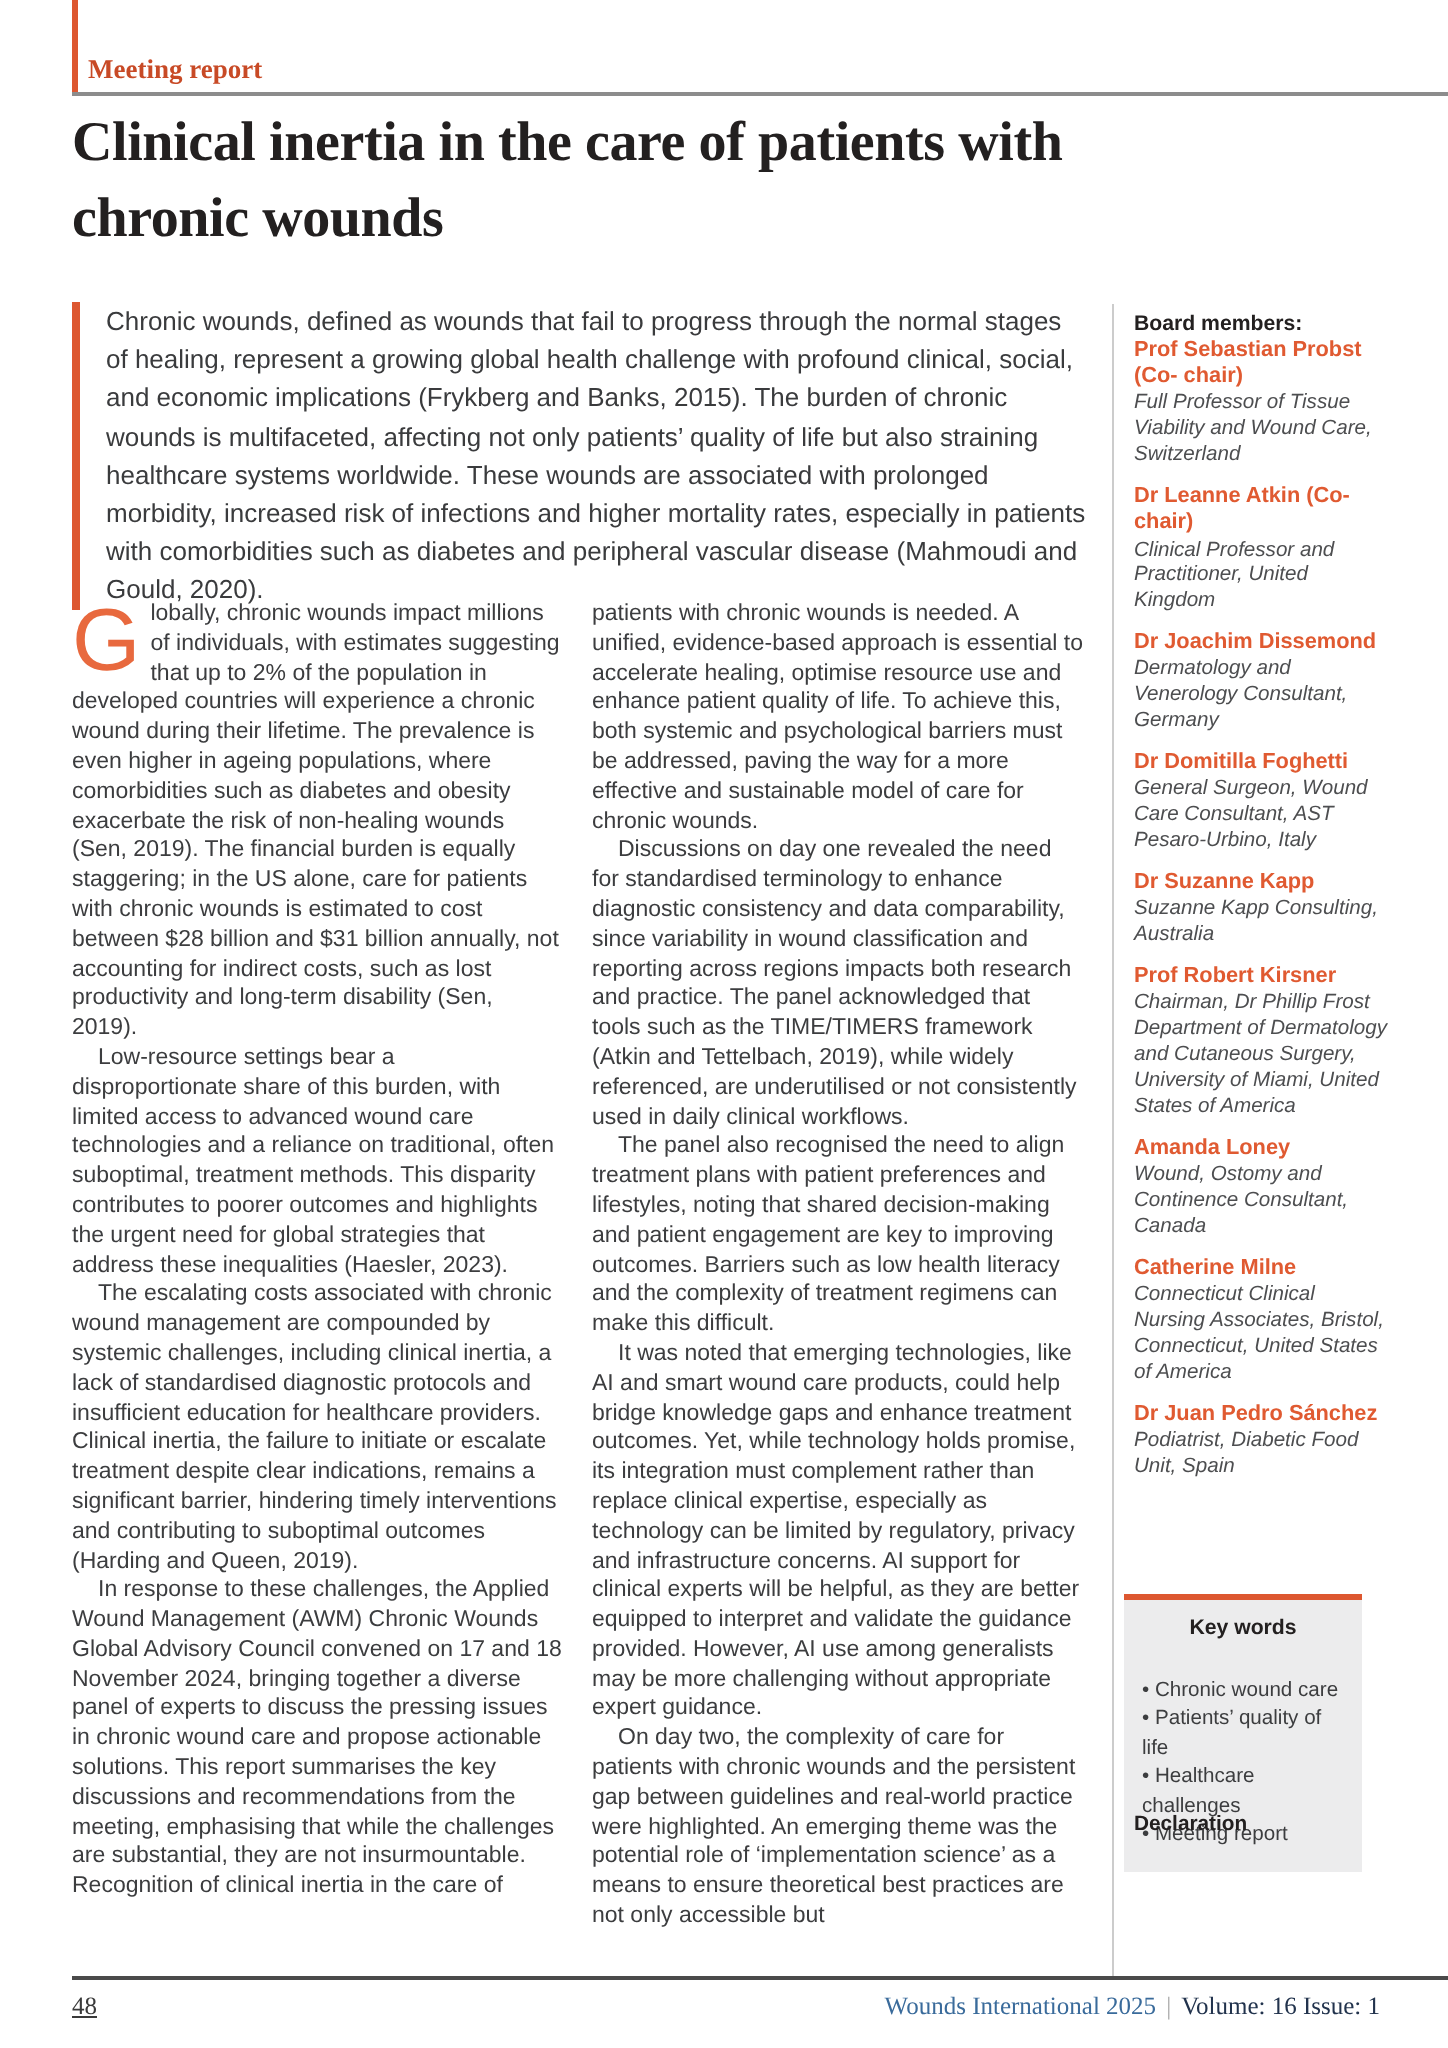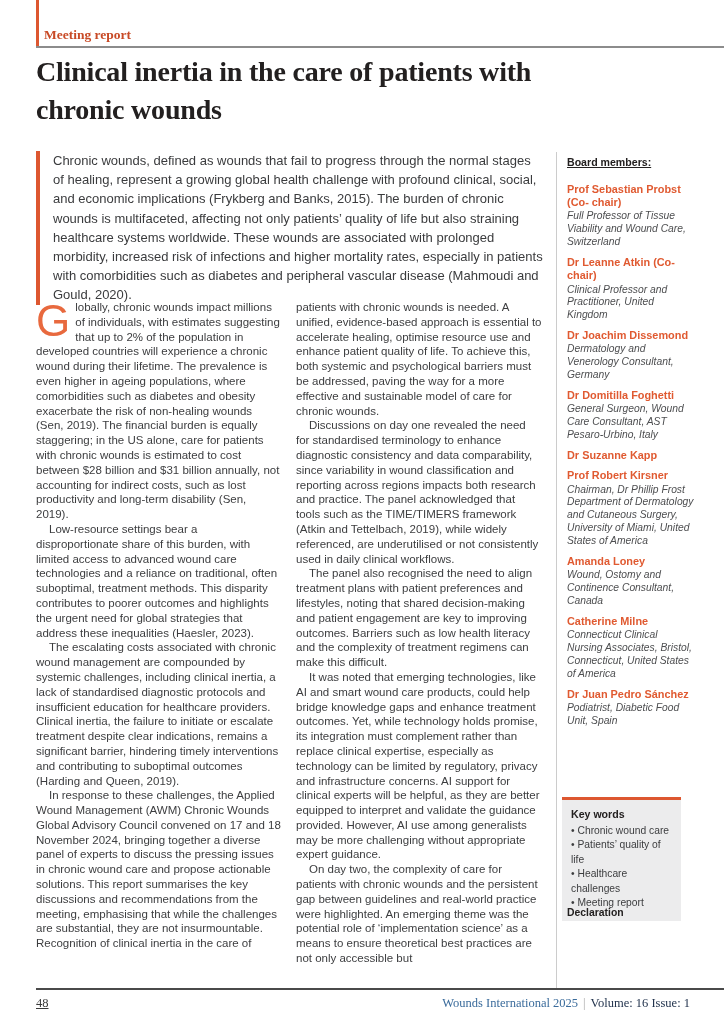--- a/index.html
+++ b/index.html
@@ -24,29 +24,29 @@
   .columns{position:absolute;left:36px;top:300px;width:506px;display:flex;gap:14px;}
   .col{width:246px;font-size:11.5px;line-height:14.8px;color:#3c3d3f;}
   .col p{margin:0;}
   .col p.indent{text-indent:13px;}
   .dropcap{float:left;font-size:44px;line-height:37px;color:#E8693E;
     margin:2px 5px 0 0;font-weight:400;}
   
   .side-rule{position:absolute;left:556px;top:152px;width:1px;height:836px;background:#cccccc;}
   
   .sidebar{position:absolute;left:567px;top:156px;width:127px;}
-  .side-heading{font-size:10.6px;font-weight:700;color:#232020;margin-bottom:15px;text-decoration:underline;}
+  .side-heading{font-size:10.6px;font-weight:700;color:#232020;margin-bottom:1px;}
   .member{margin-bottom:7px;}
   .member-name{font-size:10.9px;font-weight:700;color:#E05A31;line-height:13.2px;}
   .member-desc{font-size:10.3px;font-style:italic;color:#4d4e50;line-height:12.9px;margin-top:1px;}
   .member-desc + .member-desc{margin-top:6px;}
   
   .keywords{position:absolute;left:562px;top:797px;width:101px;
     background:#ECECED;border-top:3px solid #DD5730;padding:8px 9px 11px 9px;}
-  .kw-heading{font-size:10.6px;font-weight:700;color:#232020;margin-bottom:4px;}
+  .kw-heading{font-size:10.6px;font-weight:700;color:#232020;margin-bottom:19px;text-align:center;}
   .kw-item{font-size:10.3px;color:#3c3d3f;line-height:14.4px;}
   .kw-item::before{content:"• ";}
   
   .declaration{position:absolute;left:567px;top:907px;width:127px;}
   .decl-heading{font-size:10.4px;font-weight:700;color:#232020;margin-bottom:2px;}
   .decl-text{font-size:10.3px;font-style:italic;color:#4d4e50;line-height:13px;}
   
   .footer-rule{position:absolute;left:36px;width:688px;top:988px;height:2px;background:#4a4a4a;}
   .footer-left{position:absolute;left:36px;top:996px;font-family:"Liberation Serif",serif;
     font-size:12.5px;color:#3a3a3a;text-decoration:underline;}
@@ -117,20 +117,21 @@
       </div>
 
       <div class="member">
         <div class="member-name">Dr Domitilla Foghetti</div>
         <div class="member-desc">General Surgeon, Wound Care Consultant, AST Pesaro-Urbino, Italy</div>
 
       </div>
 
       <div class="member">
         <div class="member-name">Dr Suzanne Kapp</div>
+        <div class="member-desc">Suzanne Kapp Consulting, Australia</div>
 
       </div>
 
       <div class="member">
         <div class="member-name">Prof Robert Kirsner</div>
         <div class="member-desc">Chairman, Dr Phillip Frost Department of Dermatology and Cutaneous Surgery, University of Miami, United States of America</div>
 
       </div>
 
       <div class="member">

